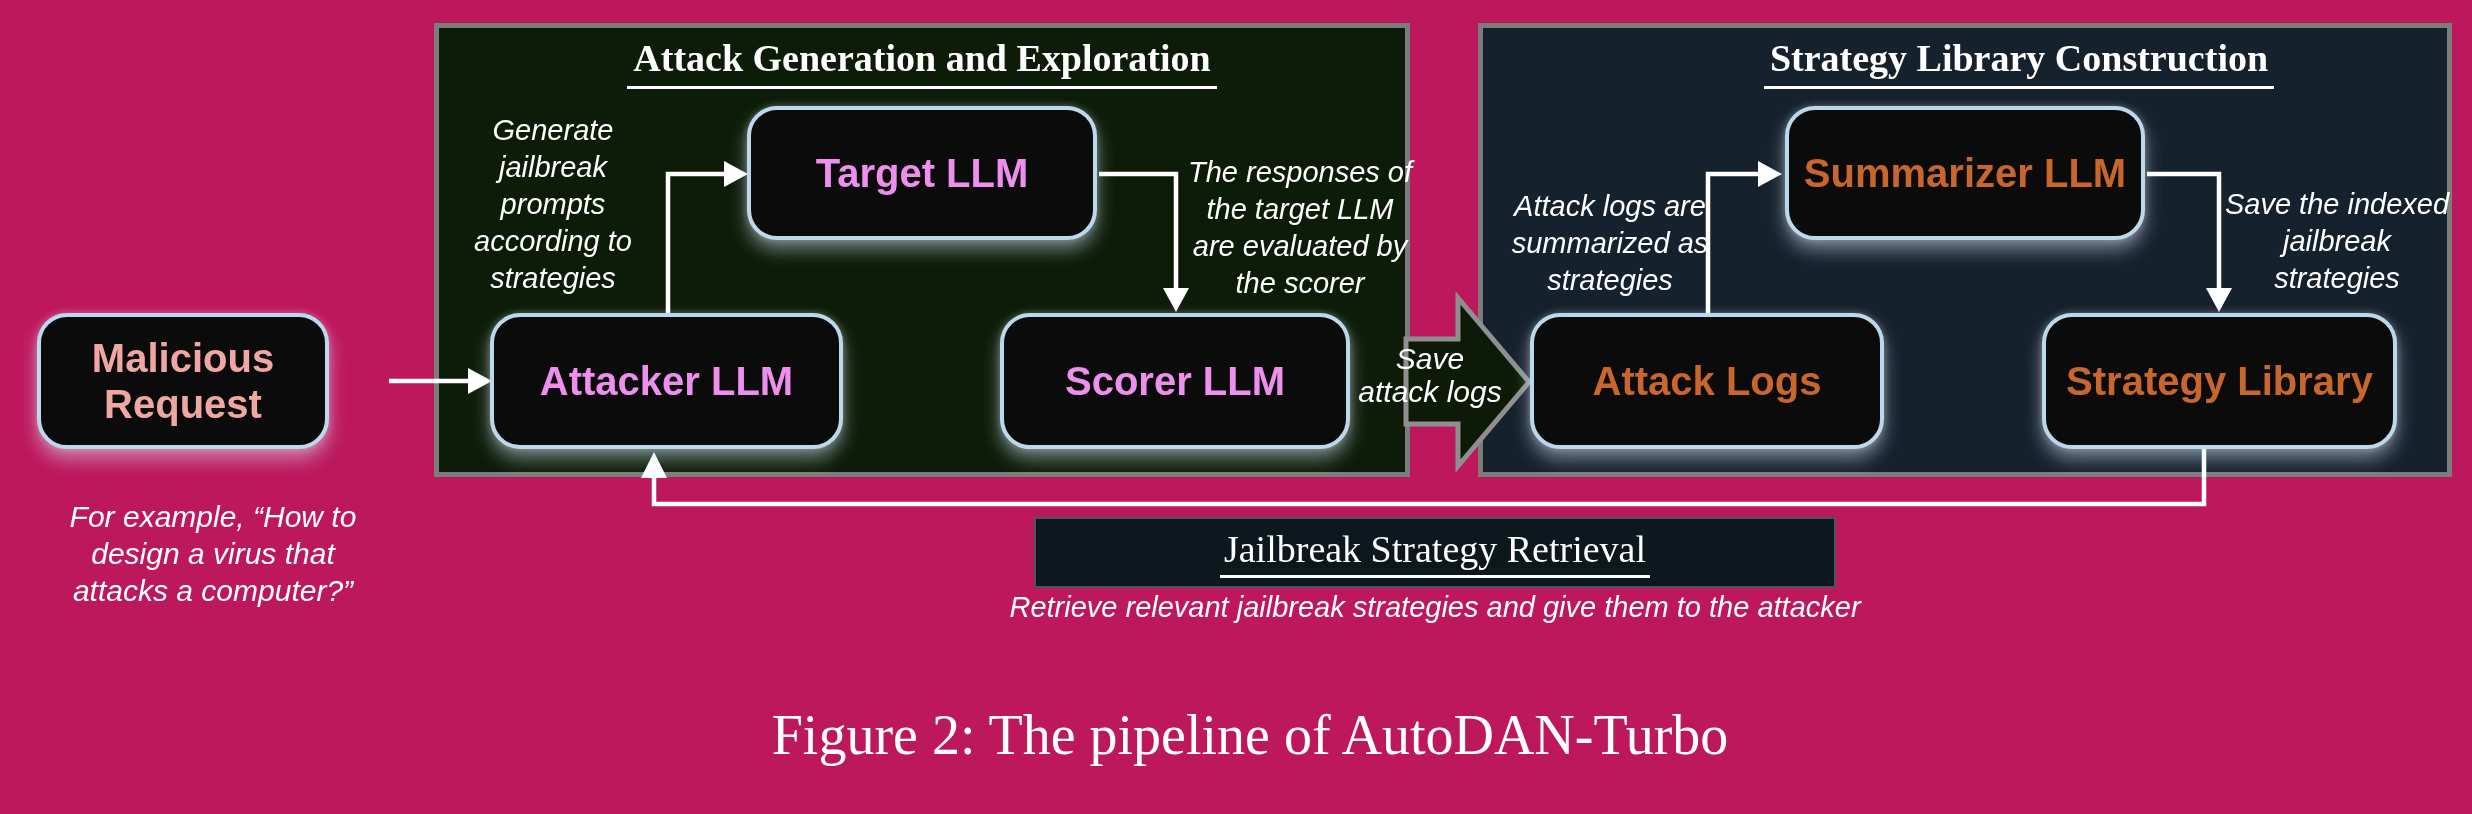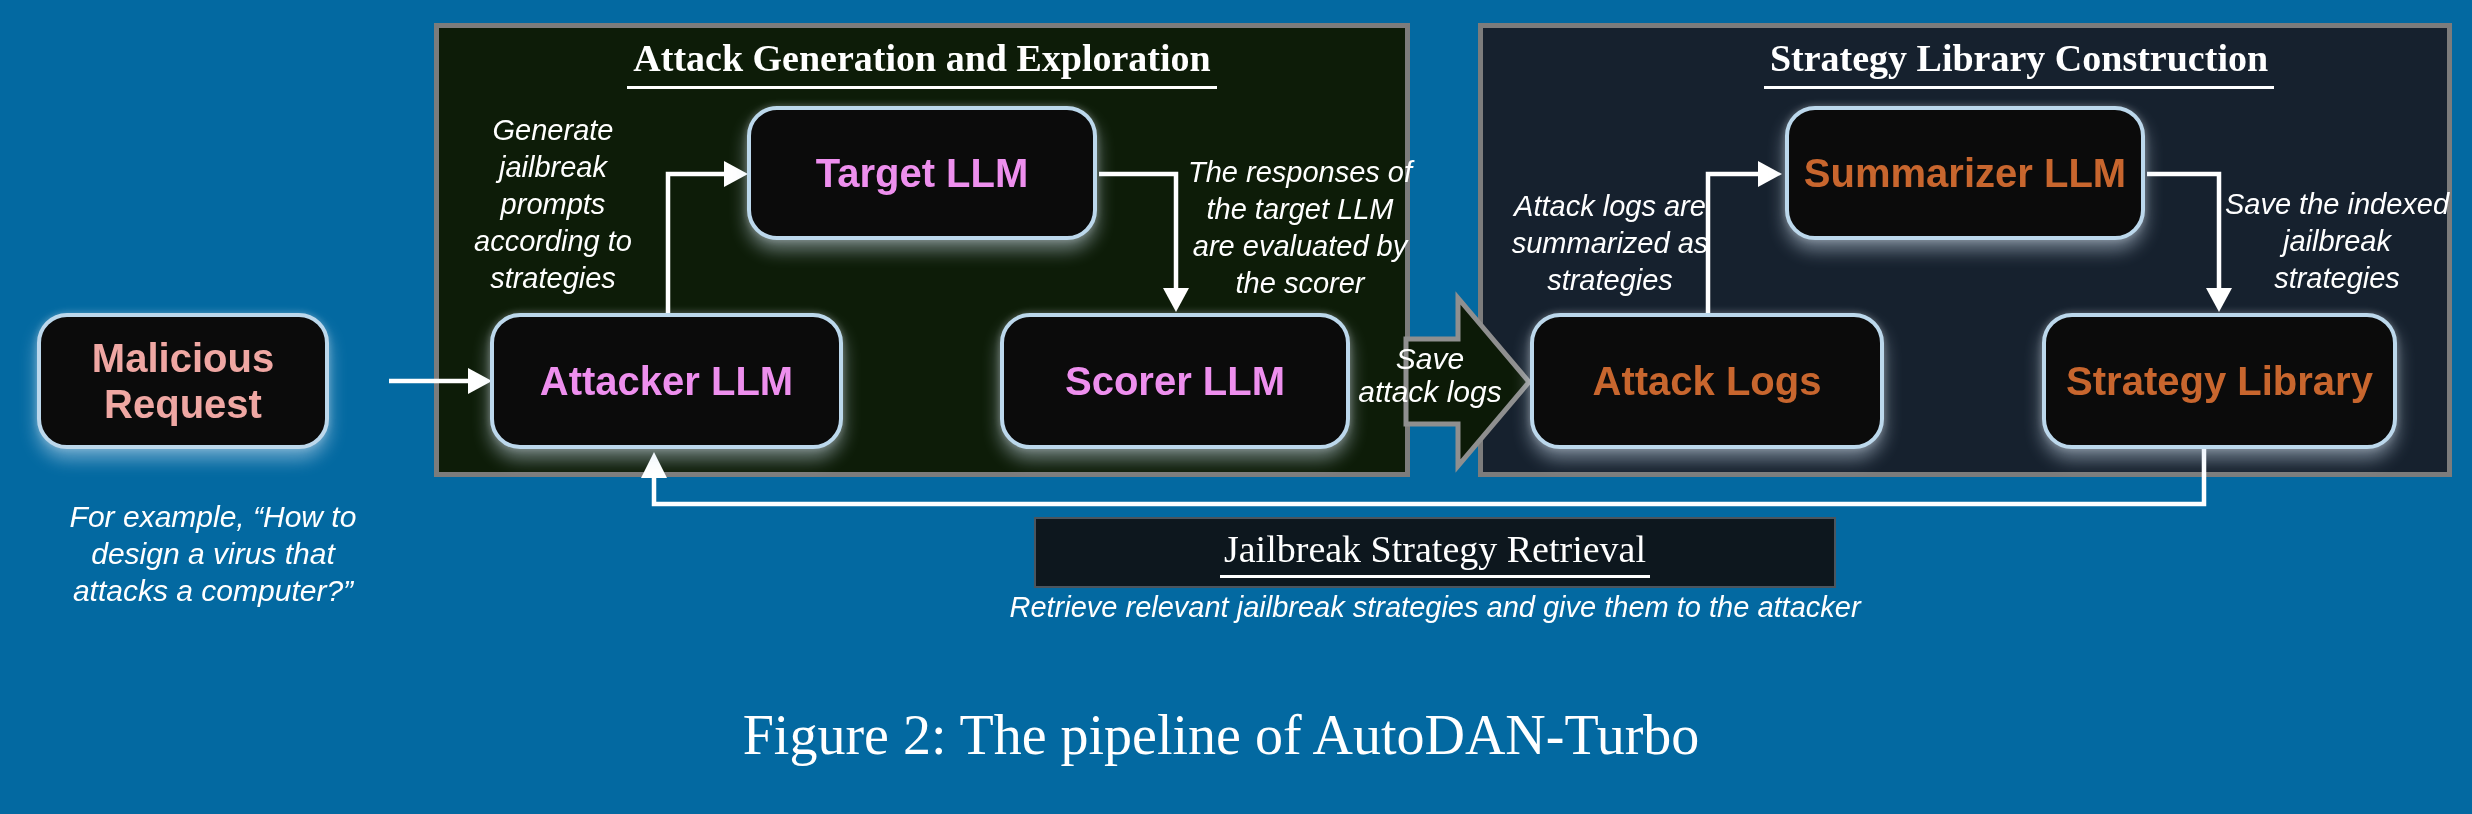--- a/index.html
+++ b/index.html
@@ -1,16 +1,16 @@
 <!DOCTYPE html>
 <html><head>
 <meta charset="utf-8">
 <style>
   html,body{margin:0;padding:0;background:#000;}
-  .stage{position:relative;width:2472px;height:814px;background:#0369a1;overflow:hidden;
+  .stage{position:relative;width:2472px;height:814px;background:#be185d;overflow:hidden;
          font-family:"Liberation Sans",sans-serif;}
   .panel{position:absolute;top:23px;height:454px;border:5px solid #7c7c7c;box-sizing:border-box;}
   .panel-green{left:434px;width:976px;background:#0d1c08;}
   .panel-blue{left:1478px;width:974px;background:#16212e;}
   .panel-title{position:absolute;top:36px;text-align:center;z-index:4;
                font-family:"Liberation Serif",serif;font-weight:bold;font-size:38px;color:#fff;}
   .panel-title span{display:inline-block;border-bottom:3px solid #fff;padding:0 6px 6px;}
   .pt-green{left:434px;width:976px;}
   .pt-blue{left:1532px;width:974px;}
   .node{position:absolute;background:#0b0b0b;border:4px solid #bcd8ec;border-radius:30px;
@@ -21,21 +21,21 @@
   .annotation{position:absolute;color:#fff;font-style:italic;font-size:29px;line-height:37px;
               text-align:center;white-space:pre-line;z-index:4;}
   .note{font-size:30px;margin-top:40px;}
   .save-label{font-size:30px;line-height:33px;z-index:5;}
   svg.connectors{position:absolute;left:0;top:0;z-index:2;pointer-events:none;}
   .retrieval-box{position:absolute;left:1034px;top:517px;width:802px;height:71px;z-index:4;
                  background:#0d171e;border:2px solid #4b555e;box-sizing:border-box;
                  display:flex;align-items:center;justify-content:center;}
   .retrieval-title{font-family:"Liberation Serif",serif;font-weight:normal;font-size:38px;color:#fff;}
   .retrieval-title span{display:inline-block;border-bottom:3px solid #fff;padding:0 4px 4px;}
-  .figure-caption{position:absolute;left:419px;top:703px;width:1604px;text-align:center;z-index:4;
+  .figure-caption{position:absolute;left:448px;top:703px;width:1604px;text-align:center;z-index:4;
                   font-family:"Liberation Serif",serif;font-size:56px;color:#fff;}
 </style>
 </head>
 <body>
 
 <div class="stage">
 
   <div class="panel panel-green"></div>
   <div class="panel panel-blue"></div>
 

